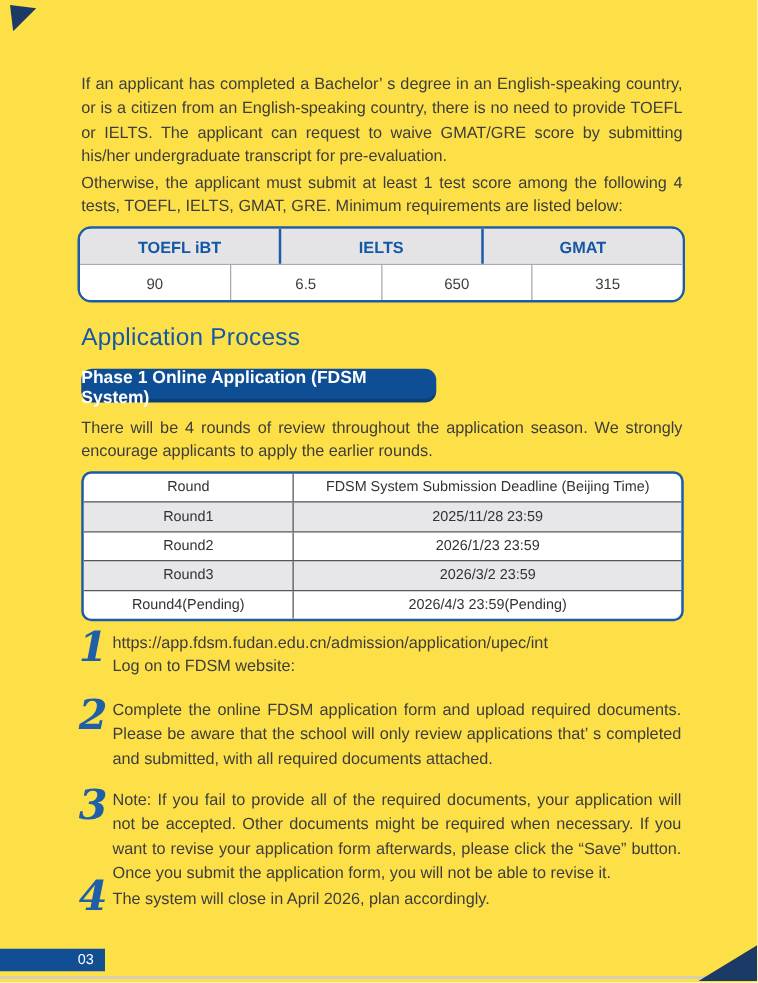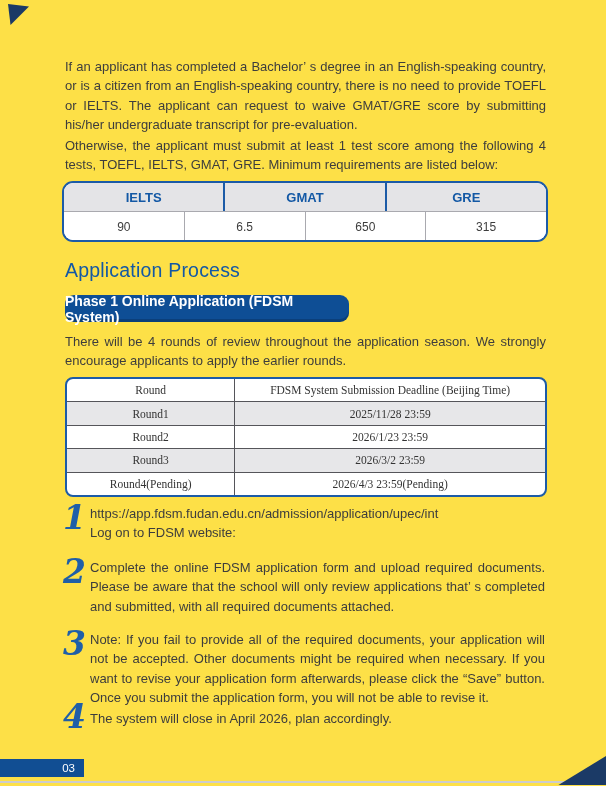--- a/index.html
+++ b/index.html
@@ -48,21 +48,21 @@
   }
   .phase-badge {
     position:absolute; left:65px; top:295px; width:284px; height:27px;
     background:#0e4e95; border-radius:9px; color:#ffffff; font-size:14px; font-weight:bold;
     display:flex; align-items:center; justify-content:center;
     box-shadow: inset 0 -3px 0 rgba(0,0,0,0.18);
   }
   
   .rounds-table {
     position:absolute; left:65px; top:377px; width:478px;
-    border:2px solid #1c5ba7; border-radius:8px; overflow:hidden; background:#fff;font-family:Liberation Serif, serif;
+    border:2px solid #1c5ba7; border-radius:8px; overflow:hidden; background:#fff;
   }
   .rt-row { display:flex; height:22.4px; border-top:1px solid #55555a; font-size:11.5px; color:#333333; }
   .rt-row:first-child { border-top:none; }
   .rt-row.alt { background:#e7e7e9; }
   .rt-c1 { width:35%; border-right:1px solid #55555a; display:flex; align-items:center; justify-content:center; }
   .rt-c2 { flex:1; display:flex; align-items:center; justify-content:center; }
   
   .step { position:absolute; left:63px; width:482px; display:flex; }
   .step-1 { top:502px; }
   .step-2 { top:556px; }
@@ -87,23 +87,23 @@
 
 <div class="page">
 
   <div class="corner-tl"></div>
 
   <p class="para p1">If an applicant has completed a Bachelor’ s degree in an English-speaking country, or is a citizen from an English-speaking country, there is no need to provide TOEFL or IELTS. The applicant can request to waive GMAT/GRE score by submitting his/her undergraduate transcript for pre-evaluation.</p>
   <p class="para p2">Otherwise, the applicant must submit at least 1 test score among the following 4 tests, TOEFL, IELTS, GMAT, GRE. Minimum requirements are listed below:</p>
 
   <div class="score-table">
     <div class="st-head" id="st-head">
+        <div class="cell">TOEFL iBT</div>
         <div class="cell">IELTS</div>
         <div class="cell">GMAT</div>
-        <div class="cell">GRE</div>
       </div>
     <div class="st-vals" id="st-vals">
         <div class="cell">90</div>
         <div class="cell">6.5</div>
         <div class="cell">650</div>
         <div class="cell">315</div>
       </div>
   </div>
 
   <h1 class="section-title">Application Process</h1>

